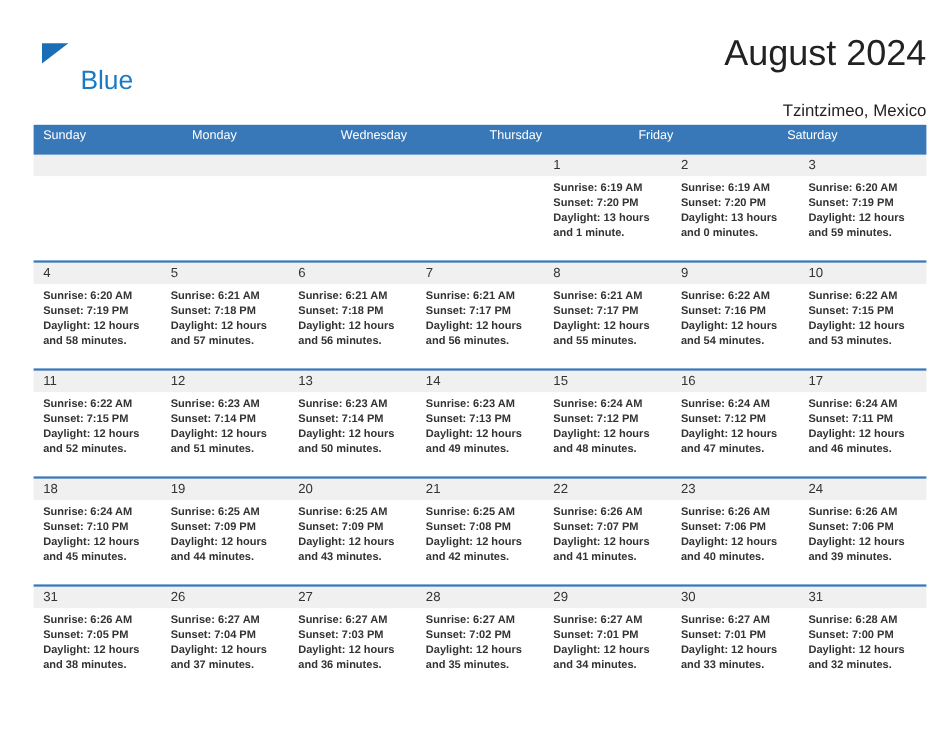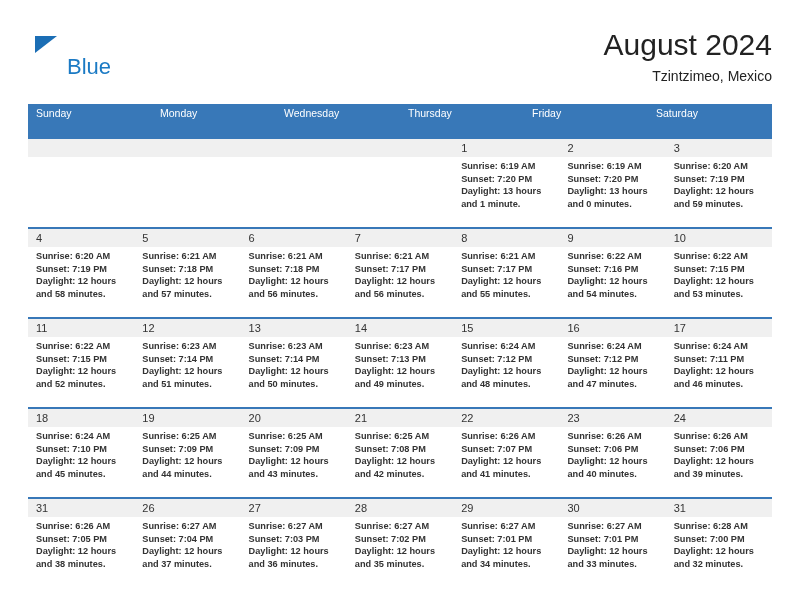--- a/index.html
+++ b/index.html
@@ -88,36 +88,36 @@
     color: #222222;
     line-height: 38px;
     font-weight: normal;
     white-space: nowrap;
   }
 
   .cal-subtitle {
     font-size: 14px;
     color: #222222;
     line-height: 20px;
-    margin-top: 2px;
+    margin-top: 18px;
     white-space: nowrap;
   }
 
   
   .calendar {
     position: absolute;
     left: 28px;
     top: 104px;
     width: 744px;
   }
 
   .weekday-header {
     display: flex;
     width: 744px;
-    height: 35px;
+    height: 25px;
     background: #3878b8;
   }
 
   .weekday-cell {
     flex: 1 1 0;
     color: #ffffff;
     font-size: 10.5px;
     line-height: 19px;
     padding-left: 8px;
     white-space: nowrap;

